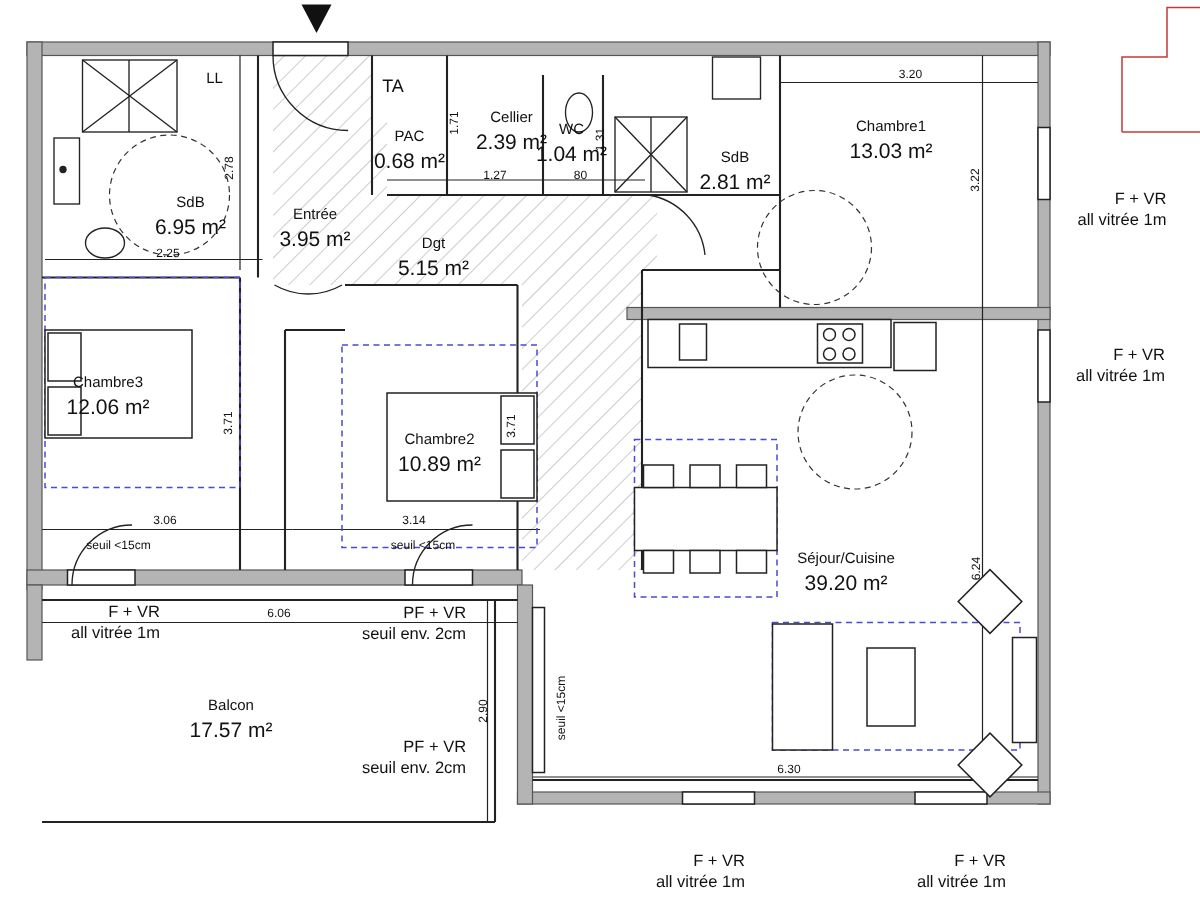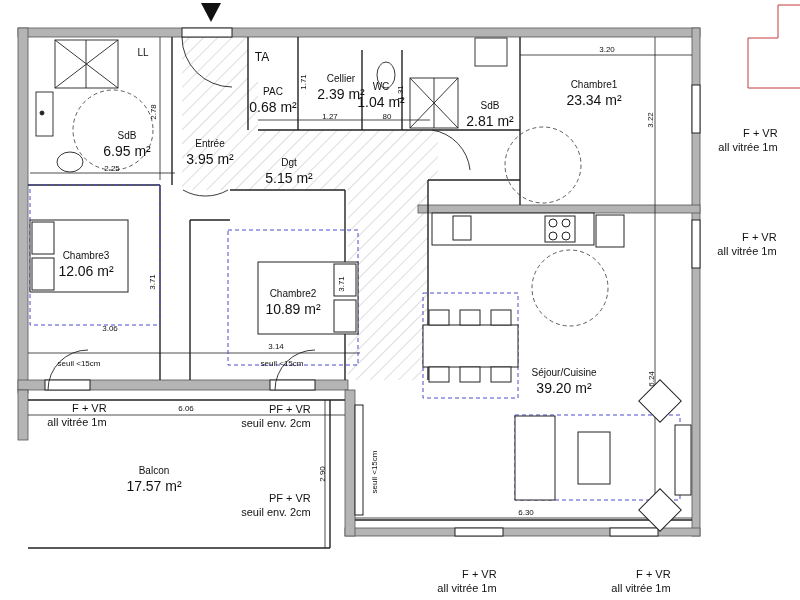--- a/index.html
+++ b/index.html
@@ -187,27 +187,27 @@
 <div class="lbl" style="left:381px;top:76px;">
   <span class="rname">WC</span>
   <span class="rarea">1.04 m²</span>
 </div>
 <div class="lbl" style="left:490px;top:95px;">
   <span class="rname">SdB</span>
   <span class="rarea">2.81 m²</span>
 </div>
 <div class="lbl" style="left:594px;top:74px;">
   <span class="rname">Chambre1</span>
-  <span class="rarea">23.34 m²</span>
+  <span class="rarea">13.03 m²</span>
 </div>
 <div class="lbl" style="left:289px;top:152px;">
   <span class="rname">Dgt</span>
   <span class="rarea">5.15 m²</span>
 </div>
-<div class="lbl" style="left:86px;top:245px;text-align:center;">
+<div class="lbl" style="left:72px;top:245px;text-align:center;">
   <span class="rname">Chambre3</span>
   <span class="rarea">12.06 m²</span>
 </div>
 <div class="lbl" style="left:293px;top:283px;">
   <span class="rname">Chambre2</span>
   <span class="rarea">10.89 m²</span>
 </div>
 <div class="lbl" style="left:564px;top:362px;text-align:center;">
   <span class="rname">Séjour/Cuisine</span>
   <span class="rarea">39.20 m²</span>
@@ -221,21 +221,21 @@
 <div class="dim" style="left:262px;top:50px;font-size:12px;">TA</div>
 
 <div class="dimv" style="left:153px;top:112px;">2.78</div>
 <div class="dim" style="left:112px;top:164px;">2.25</div>
 <div class="dimv" style="left:303px;top:82px;">1.71</div>
 <div class="dim" style="left:330px;top:112px;">1.27</div>
 <div class="dim" style="left:387px;top:112px;">80</div>
 <div class="dimv" style="left:400px;top:93px;">1.31</div>
 <div class="dim" style="left:607px;top:45px;">3.20</div>
 <div class="dimv" style="left:650px;top:120px;">3.22</div>
-<div class="dim" style="left:110px;top:324px;">3.06</div>
+<div class="dim" style="left:110px;top:342px;">3.06</div>
 <div class="dimv" style="left:152px;top:282px;">3.71</div>
 <div class="dim" style="left:276px;top:342px;">3.14</div>
 <div class="dimv" style="left:341px;top:284px;">3.71</div>
 <div class="dimv" style="left:651px;top:379px;">6.24</div>
 <div class="dim" style="left:526px;top:508px;">6.30</div>
 <div class="dim" style="left:186px;top:404px;">6.06</div>
 <div class="dimv" style="left:322px;top:474px;">2.90</div>
 
 <div class="seuil" style="left:79px;top:359px;">seuil &lt;15cm</div>
 <div class="seuil" style="left:282px;top:359px;">seuil &lt;15cm</div>

